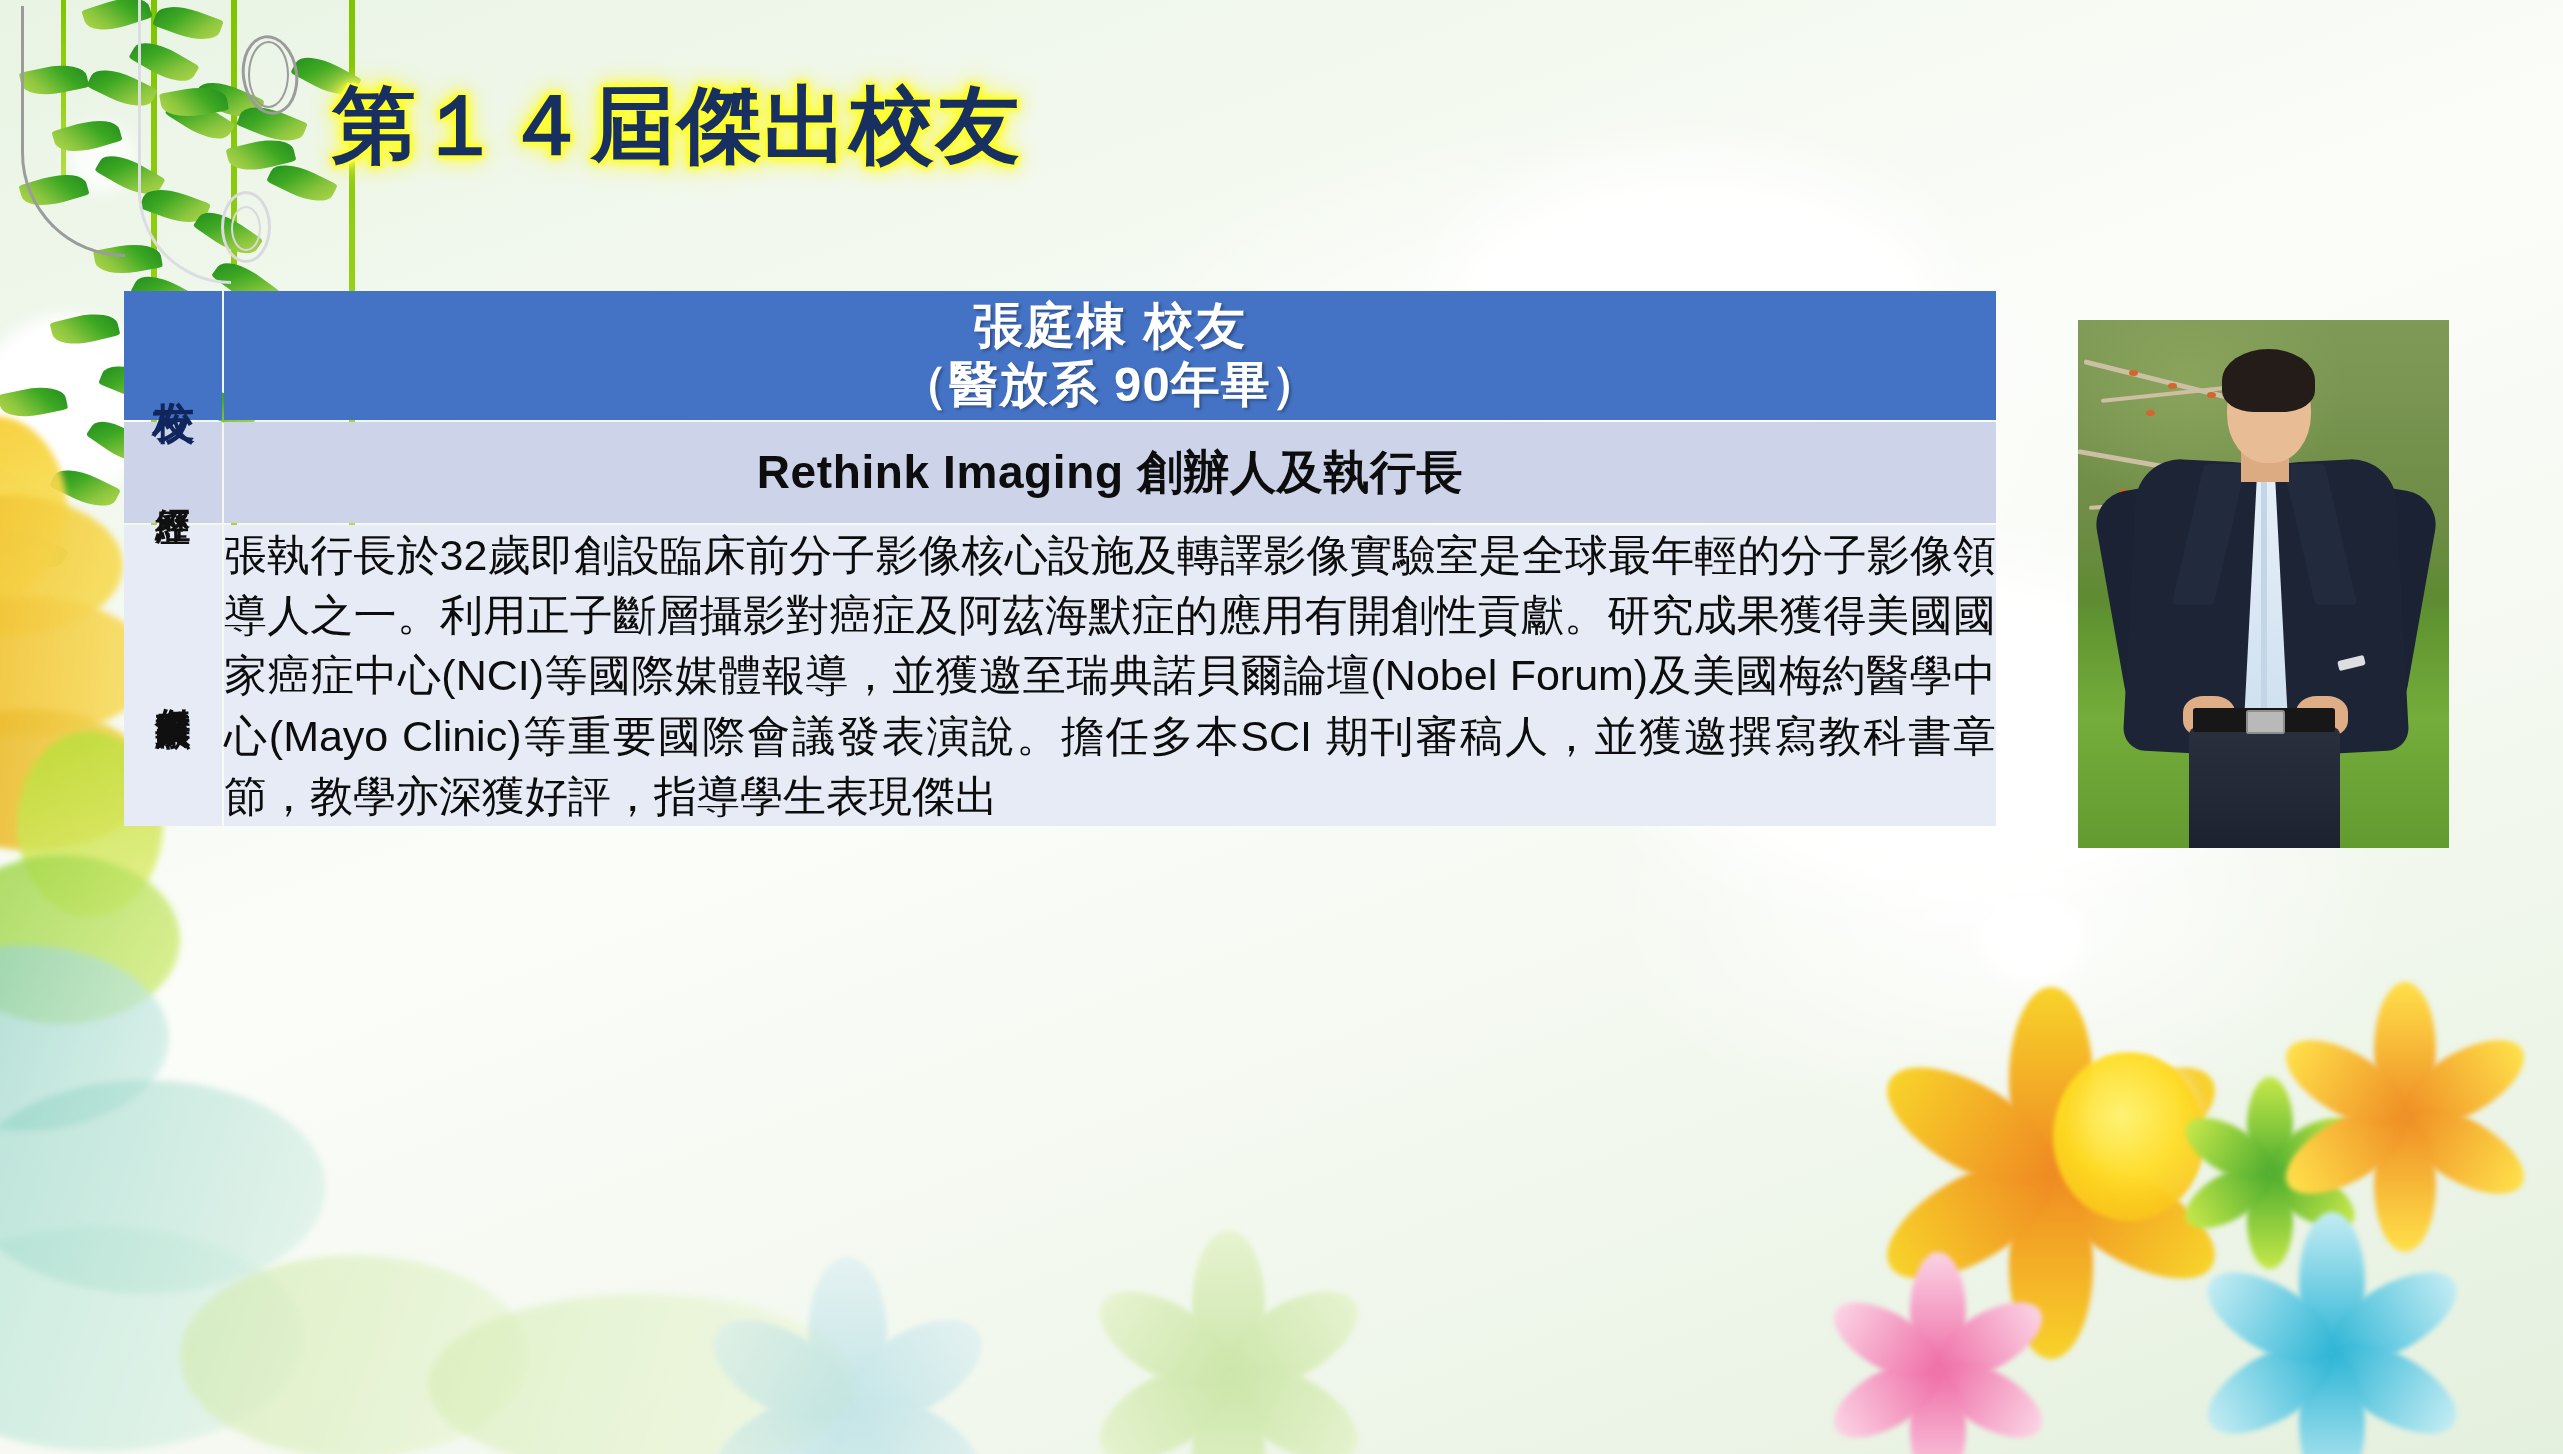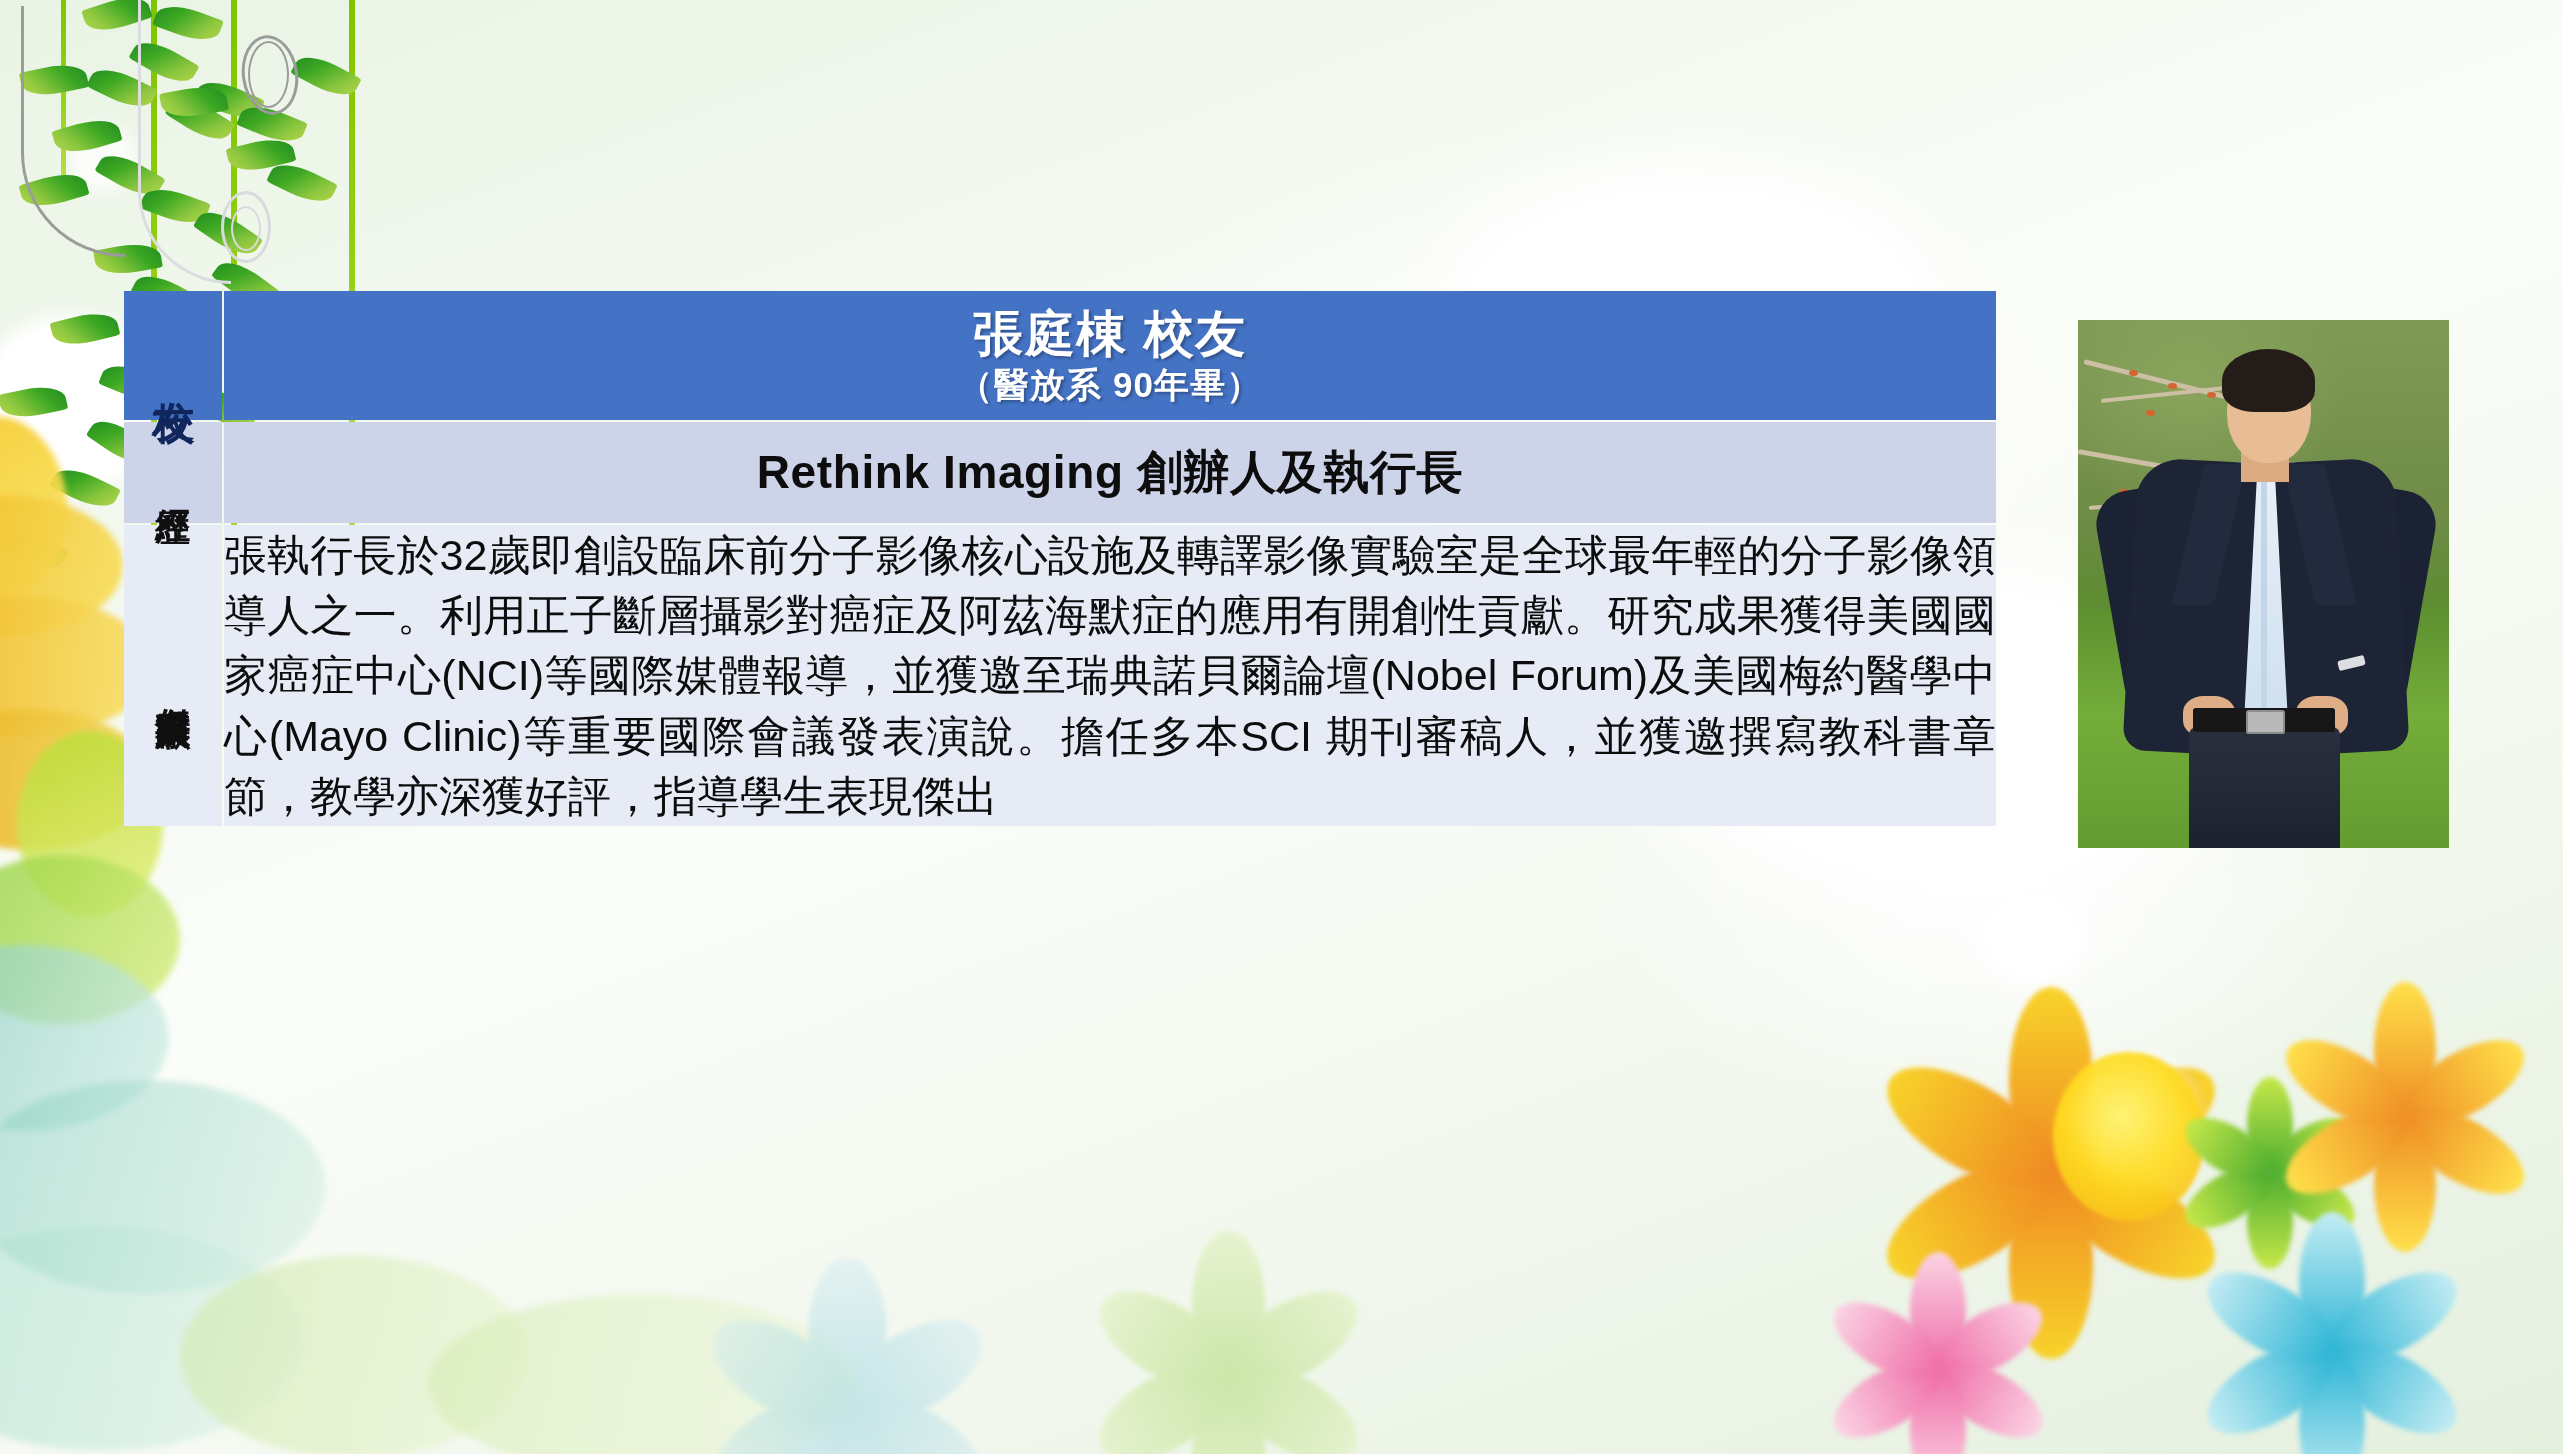--- a/index.html
+++ b/index.html
@@ -62,21 +62,21 @@
   #tbl td{vertical-align:middle;padding:0;}
   .lbl{width:98px;text-align:center;font-weight:700;line-height:1.02;}
   .lbl span{writing-mode:vertical-rl;text-orientation:upright;display:inline-block;
             letter-spacing:1.1px;}
 
   tr.r-name td{background:#4472c4;}
   tr.r-name .lbl{color:#10265c;font-size:42px;height:129px;}
   tr.r-name .val{color:#ffffff;text-align:center;font-weight:700;
       text-shadow:2.3px 2.3px 2.8px rgba(0,0,0,.28);line-height:1.18;padding:7.9px 0 12.4px;}
   .nm1{font-size:50px;letter-spacing:1.7px;}
-  .nm2{font-size:35px;letter-spacing:1.1px;}
+  .nm2{font-size:49px;letter-spacing:1.1px;}
 
   tr.r-exp td{background:#cdd3e8;font-weight:bold;}
   tr.r-exp .lbl{color:#101010;font-size:35px;height:101px;}
   tr.r-exp .val{color:#0d0d0d;text-align:center;font-size:46px;letter-spacing:0.6px;}
 
   tr.r-ach td{background:#e7ebf6;}
   tr.r-ach .lbl{color:#101010;font-size:35px;}
   tr.r-ach .val{color:#0d0d0d;font-size:43px;line-height:1.40;
       padding:12.4px 20px 15.8px 12.4px;text-align:justify;text-justify:inter-character;}
   tr.r-ach .val p{margin:0;}
@@ -251,20 +251,21 @@
     <div class="flower" style="left:844px;top:1406px;width:5.6px;height:5.6px;opacity:.42;">
       <i style="width:79px;height:152px;background:linear-gradient(180deg,#cfeaf2,#87cde0);transform:translate(-39px,-152px) rotate(0deg);"></i>
       <i style="width:79px;height:152px;background:linear-gradient(180deg,#cfeaf2,#87cde0);transform:translate(-39px,-152px) rotate(60deg);"></i>
       <i style="width:79px;height:152px;background:linear-gradient(180deg,#cfeaf2,#87cde0);transform:translate(-39px,-152px) rotate(120deg);"></i>
       <i style="width:79px;height:152px;background:linear-gradient(180deg,#cfeaf2,#87cde0);transform:translate(-39px,-152px) rotate(180deg);"></i>
       <i style="width:79px;height:152px;background:linear-gradient(180deg,#cfeaf2,#87cde0);transform:translate(-39px,-152px) rotate(240deg);"></i>
       <i style="width:79px;height:152px;background:linear-gradient(180deg,#cfeaf2,#87cde0);transform:translate(-39px,-152px) rotate(300deg);"></i>
     </div>
   </div>
 
+  <div id="title" class="above">第１４屆傑出校友</div>
 
   <table id="tbl" class="above">
     <tbody>
       <tr class="r-name">
         <td class="lbl">
           <span>校友</span>
         </td>
         <td class="val">
           <div class="nm1">張庭棟 校友</div>
           <div class="nm2">（醫放系 90年畢）</div>

